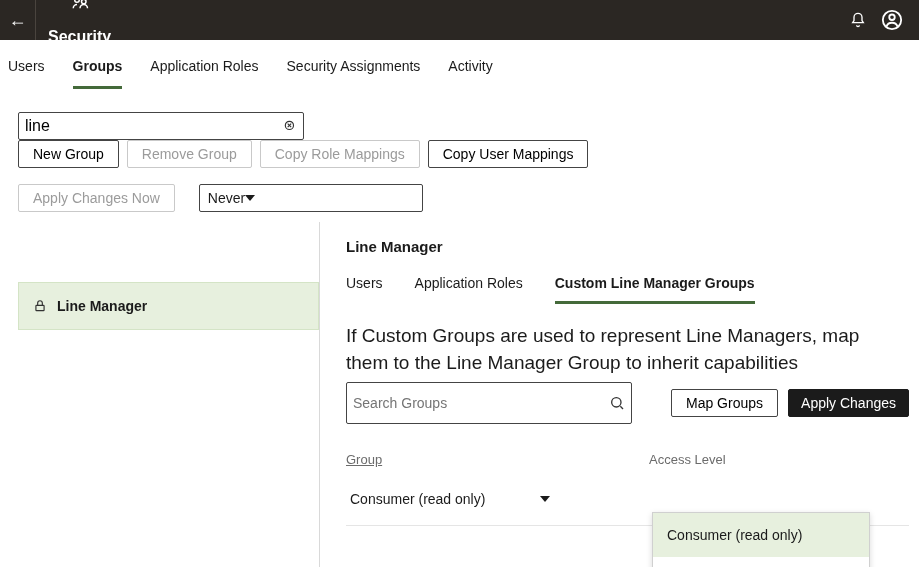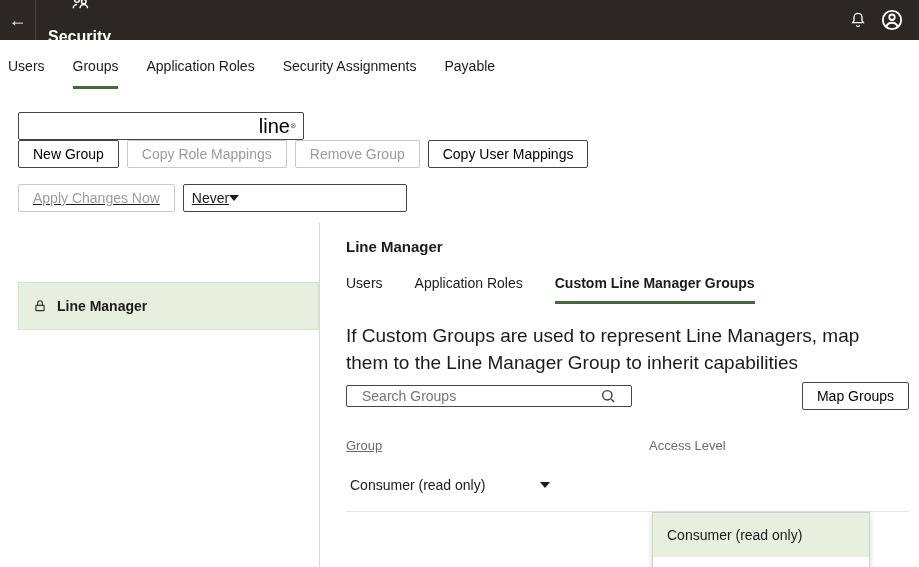--- a/index.html
+++ b/index.html
@@ -10,50 +10,50 @@
   .appbar .back-box { width: 36px; height: 40px; display: flex; align-items: center; justify-content: center; border-right: 1px solid #4a443e; }
   .appbar .back-arrow { font-size: 18px; color: #fff; }
   .appbar .title-box { display: flex; align-items: center; gap: 16px; padding-left: 12px; flex-direction: column; }
   .appbar .title { font-size: 16px; font-weight: 600; }
   .appbar .spacer { flex: 1; }
   .appbar .icon-btn { width: 34px; height: 34px; display: flex; align-items: center; justify-content: center; }
 
   
   .tabs { display: flex; align-items: flex-end; gap: 28px; padding: 18px 8px 0 8px; border-bottom: 1px solid transparent; }
   .tab { padding-bottom: 12px; color: #1b1b1b; cursor: pointer; border-bottom: 3px solid transparent; }
-  .tab.active { font-weight: 400; border-bottom-color: #446a3a; }
+  .tab.active { font-weight: 700; border-bottom-color: #446a3a; }
 
   
   .toolbar-area { padding: 22px 18px 0 18px; display: flex; flex-wrap: wrap; }
   .search-box { display: flex; align-items: center; width: 286px; height: 28px; border: 1px solid #444; border-radius: 2px; padding: 0 6px; margin-right: 18px; }
-  .search-box input { flex: 1; border: none; outline: none; font-size: 20px; background: transparent; text-align: right; }
+  .search-box input { flex: 1; border: none; outline: none; font-size: 16px; background: transparent; }
   .btn { height: 28px; border: 1px solid #444; background: #fff; border-radius: 2px; padding: 12px 14px; font-size: 14px; cursor: pointer; display: inline-flex; align-items: center; justify-content: center; }
   .btn.disabled { color: #9b9b9b; border-color: #c9c9c9; }
   .btn-row { display: flex; gap: 8px; flex-wrap: wrap; }
-  .btn-row .row2 { display: flex; gap: 8px; margin-top: 8px; width: 100%; text-decoration: underline; }
+  .btn-row .row2 { display: flex; gap: 24px; margin-top: 8px; width: 100%; }
   .select-box { display: flex; align-items: center; justify-content: flex-start; height: 28px; width: 224px; border: 1px solid #444; border-radius: 2px; padding: 0 8px; cursor: pointer; }
   .caret { border-left: 5px solid transparent; border-right: 5px solid transparent; border-top: 6px solid #1b1b1b; }
 
   
   .content { display: flex; margin-top: 10px; height: calc(567px - 40px - 50px - 70px); }
   .side-col { width: 320px; padding-left: 18px; padding-right: 0; border-right: 1px solid #d9d9d9; padding-top: 60px; }
   .side-item { display: flex; align-items: center; gap: 10px; height: 48px; padding-left: 14px; }
   .side-item.selected { background: #e7f0de; border: 1px solid #d4e4c6; font-weight: 700; }
 
   .detail { flex: 1; padding: 16px 10px 0 26px; position: relative; }
   .detail h2 { font-size: 15px; font-weight: 700; margin-bottom: 20px; }
 
   .subtabs { display: flex; gap: 32px; border-bottom: 1px solid transparent; margin-bottom: 18px; }
   .subtab { padding-bottom: 10px; cursor: pointer; border-bottom: 3px solid transparent; }
   .subtab.active { font-weight: 700; border-bottom-color: #446a3a; }
 
   .helptext { font-size: 19px; line-height: 1.4; margin-bottom: 6px; max-width: 560px; }
 
   .detail-row { display: flex; gap: 10px; align-items: center; margin-bottom: 22px; }
-  .groups-search { display: flex; align-items: center; height: 22px; width: 286px; border: 1px solid #444; border-radius: 2px; padding: 0 15px; }
+  .groups-search { display: flex; align-items: center; height: 42px; width: 286px; border: 1px solid #444; border-radius: 2px; padding: 0 6px; }
   .groups-search input { flex: 1; border: none; outline: none; font-size: 14px; }
   .push-right { margin-left: auto; display: flex; gap: 10px; justify-content: flex-end; }
   .btn.primary { background: #1b1b1b; color: #fff; border-color: #1b1b1b; padding: 0 12px; }
 
   .table-head { display: flex; color: #6b6b6b; font-size: 13px; padding: 6px 0; }
   .col-a { flex: 1; text-decoration: underline; }
   .col-b { width: 260px; }
   .table-row { display: flex; align-items: center; padding: 16px 0; border-bottom: 1px solid #e5e5e5; }
   .level-select { width: 208px; display: flex; align-items: center; justify-content: space-between; padding: 2px 4px; cursor: pointer; }
 
@@ -96,35 +96,35 @@
         <path d="M6 19c1-3 4-4 6-4s5 1 6 4"></path>
       </svg>
   </div>
 </div>
 
 <div class="tabs">
   <div class="tab">Users</div>
   <div class="tab active">Groups</div>
   <div class="tab">Application Roles</div>
   <div class="tab">Security Assignments</div>
-  <div class="tab">Payable</div>
+  <div class="tab">Activity</div>
 </div>
 
 <div class="toolbar-area">
   <div class="search-box">
     <input value="line" style="">
     <svg width="14" height="14" viewBox="0 0 24 24" fill="none" stroke="#333" stroke-width="2">
         <circle cx="11" cy="11" r="7"></circle>
         <path d="M8 8l6 6M14 8l-6 6"></path>
       </svg>
   </div>
   <div class="btn-row">
     <button class="btn">New Group</button>
+    <button class="btn disabled">Remove Group</button>
     <button class="btn disabled">Copy Role Mappings</button>
-    <button class="btn disabled">Remove Group</button>
     <button class="btn">Copy User Mappings</button>
     <div class="row2">
       <button class="btn disabled">Apply Changes Now</button>
       <div class="select-box">
         <span>Never</span>
         <span class="caret"></span>
       </div>
     </div>
   </div>
 </div>
@@ -155,20 +155,21 @@
     <div class="detail-row">
       <div class="groups-search">
         <input placeholder="Search Groups" style="">
         <svg width="16" height="16" viewBox="0 0 24 24" fill="none" stroke="#333" stroke-width="2">
             <circle cx="11" cy="11" r="7"></circle>
             <path d="M21 21l-4-4"></path>
           </svg>
       </div>
       <div class="push-right">
         <button class="btn">Map Groups</button>
+        <button class="btn primary">Apply Changes</button>
       </div>
     </div>
 
     <div class="table-head">
       <div class="col-a">Group</div>
       <div class="col-b">Access Level</div>
     </div>
 
     <div class="table-row">
       <div class="col-b">

